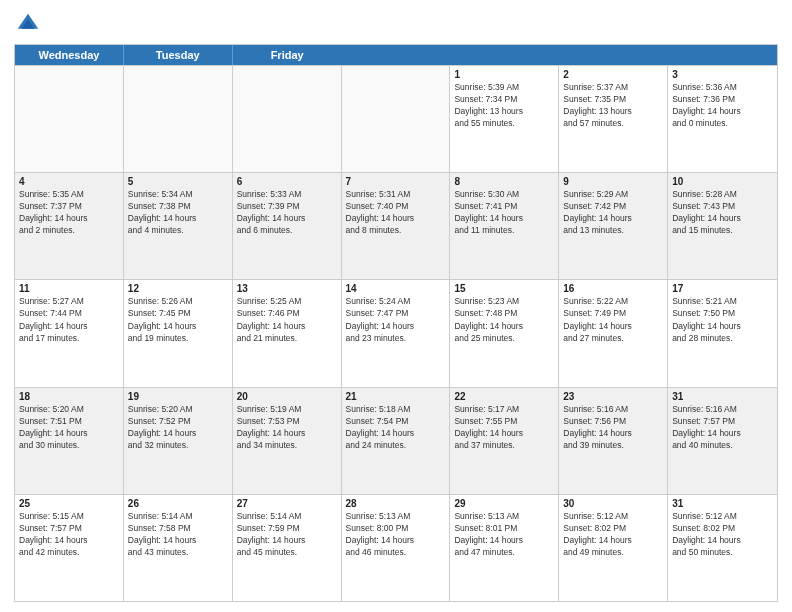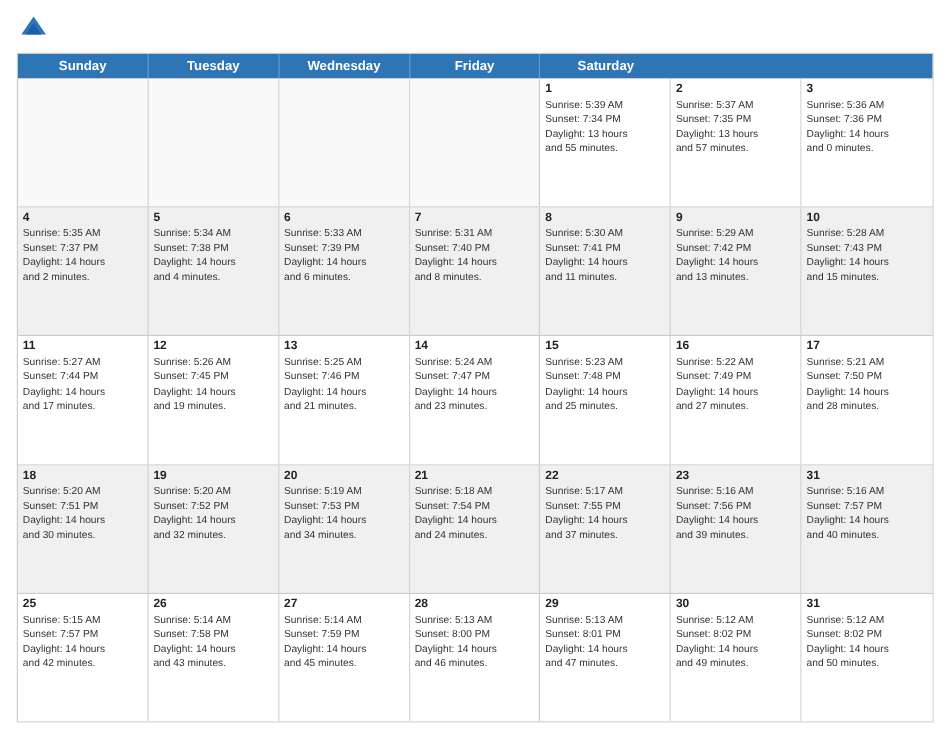--- a/index.html
+++ b/index.html
@@ -132,25 +132,23 @@
       </div>
     </div>
     <div class="title-block">
       <div class="main-title"></div>
       <div class="subtitle"></div>
     </div>
   </div>
 
   <div class="calendar">
     <div class="cal-header" id="cal-header-row">
-        <div class="cal-header-cell">Sunday</div>
+        <div class="cal-header-cell">Wednesday</div>
         <div class="cal-header-cell">Tuesday</div>
-        <div class="cal-header-cell">Wednesday</div>
         <div class="cal-header-cell">Friday</div>
-        <div class="cal-header-cell">Saturday</div>
       </div>
     <div class="cal-body" id="cal-body">
         <div class="cal-row">
           <div class="cal-cell empty"></div>
           <div class="cal-cell empty"></div>
           <div class="cal-cell empty"></div>
           <div class="cal-cell empty"></div>
           <div class="cal-cell">
             <div class="day-num">1</div>
             <div class="cell-line">Sunrise: 5:39 AM</div>

